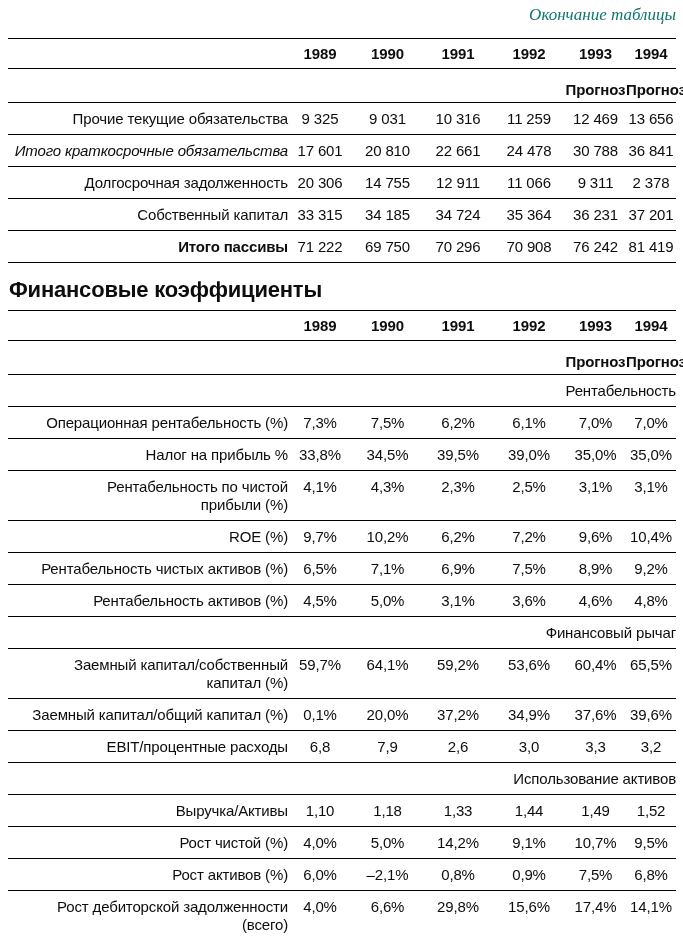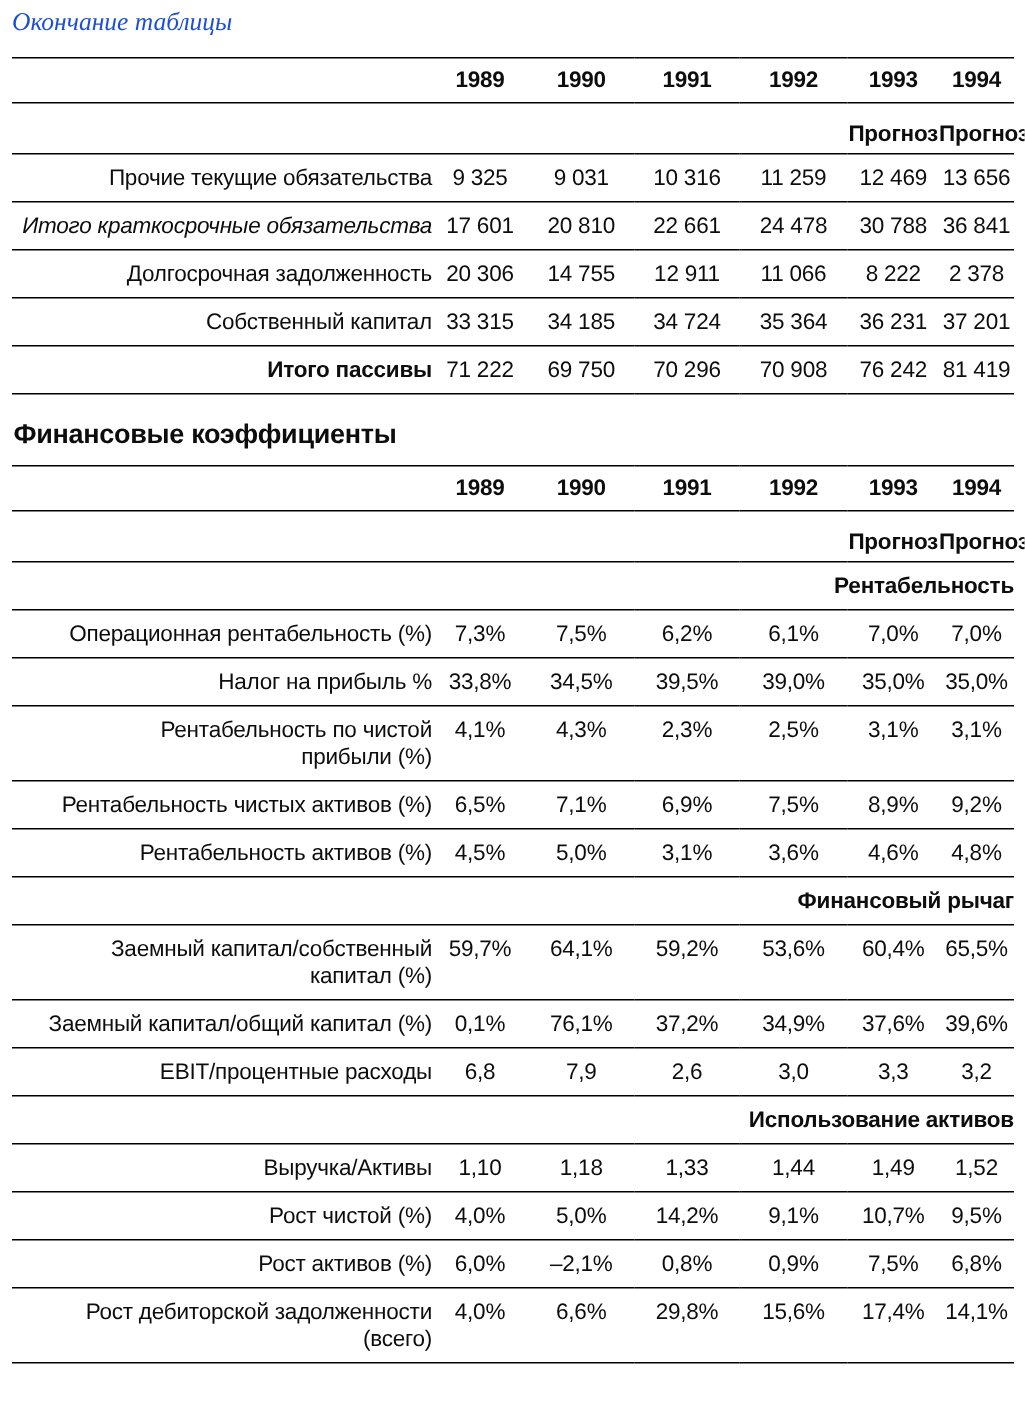--- a/index.html
+++ b/index.html
@@ -10,26 +10,26 @@
     color: #0d0d0d;
     overflow: hidden;
   }
   .page {
     width: 683px; height: 936px;
     padding: 0 7px 0 8px;
   }
   .continuation {
     padding-top: 5px;
     margin-bottom: 13px;
-    text-align: left;
+    text-align: right;
     font-family: "Liberation Serif", "DejaVu Serif", serif;
     font-style: italic;
     font-size: 17px;
     line-height: 20px;
-    color: #1d4ed8;
+    color: #0f766e;
   }
   table.tbl {
     width: 668px;
     border-collapse: collapse;
     table-layout: fixed;
     border-top: 1.7px solid #000;
   }
   table.tbl td {
     font-size: 15px;
     line-height: 18px;
@@ -52,25 +52,25 @@
   }
   tbody tr:last-child td { border-bottom: 1.6px solid #000; }
   td.lbl {
     text-align: right;
     padding-left: 2px;
     white-space: pre-line;
   }
   td.num { text-align: center; white-space: nowrap; }
   tr.italic td.lbl { font-style: italic; margin-top: 14px; }
   tr.bold td.lbl { font-weight: 700; }
-  td.section { font-weight: 700; }
+  td.section { font-weight: 400; }
   .heading {
     margin: 14px 0 8px;
     padding-left: 1px;
-    font-size: 18px;
+    font-size: 22px;
     line-height: 25px;
     font-weight: 700;
     letter-spacing: -0.2px;
     color: #0d0d0d;
   }
 </style>
 </head>
 <body>
 
 <div class="page">
@@ -125,21 +125,21 @@
         <td class="num">24 478</td>
         <td class="num">30 788</td>
         <td class="num">36 841</td>
       </tr>
       <tr class="t-row">
         <td class="lbl">Долгосрочная задолженность</td>
         <td class="num">20 306</td>
         <td class="num">14 755</td>
         <td class="num">12 911</td>
         <td class="num">11 066</td>
-        <td class="num">8 222</td>
+        <td class="num">9 311</td>
         <td class="num">2 378</td>
       </tr>
       <tr class="t-row">
         <td class="lbl">Собственный капитал</td>
         <td class="num">33 315</td>
         <td class="num">34 185</td>
         <td class="num">34 724</td>
         <td class="num">35 364</td>
         <td class="num">36 231</td>
         <td class="num">37 201</td>
@@ -214,20 +214,29 @@
         <td class="lbl">Рентабельность по чистой
 прибыли (%)</td>
         <td class="num">4,1%</td>
         <td class="num">4,3%</td>
         <td class="num">2,3%</td>
         <td class="num">2,5%</td>
         <td class="num">3,1%</td>
         <td class="num">3,1%</td>
       </tr>
       <tr class="t-row">
+        <td class="lbl">ROE (%)</td>
+        <td class="num">9,7%</td>
+        <td class="num">10,2%</td>
+        <td class="num">6,2%</td>
+        <td class="num">7,2%</td>
+        <td class="num">9,6%</td>
+        <td class="num">10,4%</td>
+      </tr>
+      <tr class="t-row">
         <td class="lbl">Рентабельность чистых активов (%)</td>
         <td class="num">6,5%</td>
         <td class="num">7,1%</td>
         <td class="num">6,9%</td>
         <td class="num">7,5%</td>
         <td class="num">8,9%</td>
         <td class="num">9,2%</td>
       </tr>
       <tr class="t-row">
         <td class="lbl">Рентабельность активов (%)</td>
@@ -247,21 +256,21 @@
         <td class="num">59,7%</td>
         <td class="num">64,1%</td>
         <td class="num">59,2%</td>
         <td class="num">53,6%</td>
         <td class="num">60,4%</td>
         <td class="num">65,5%</td>
       </tr>
       <tr class="t-row">
         <td class="lbl">Заемный капитал/общий капитал (%)</td>
         <td class="num">0,1%</td>
-        <td class="num">76,1%</td>
+        <td class="num">20,0%</td>
         <td class="num">37,2%</td>
         <td class="num">34,9%</td>
         <td class="num">37,6%</td>
         <td class="num">39,6%</td>
       </tr>
       <tr class="t-row">
         <td class="lbl">EBIT/процентные расходы</td>
         <td class="num">6,8</td>
         <td class="num">7,9</td>
         <td class="num">2,6</td>

